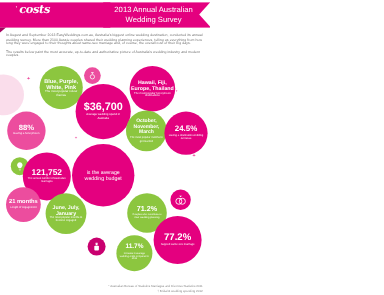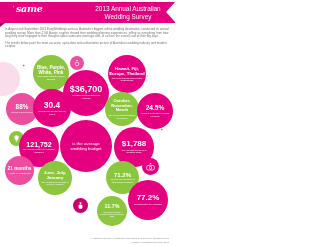--- a/index.html
+++ b/index.html
@@ -92,21 +92,21 @@
 </style>
 </head>
 <body>
 
 <div id="page">
 
   <div class="header">
     <div class="logo-ribbon">
       <span class="logo-dot">’</span>
       <div class="logo-text">
-        <span class="l1">same</span>
+        <span class="l1">costs</span>
       </div>
     </div>
     <div class="title-band">
       <div class="title-text">2013 Annual Australian Wedding Survey</div>
       <div class="notch"></div>
     </div>
   </div>
 
   <div class="intro">
     <p>In August and September 2013 EasyWeddings.com.au, Australia's biggest online wedding destination, conducted its annual wedding survey. More than 2100 Aussie couples shared their wedding planning experiences, telling us everything from how long they were engaged to their thoughts about same-sex marriage and, of course, the overall cost of their big days.</p>
@@ -165,46 +165,38 @@
     <div class="b pink" style="left:137px;top:45px;width:36px;height:36px;">
       <span class="num" style="font-size:6.6px;">24.5%</span>
       <span class="cap" style="font-size:2.2px;width:29px;">Having a destination wedding overseas</span>
     </div>
 
     <div class="b pink-l" style="left:6px;top:45px;width:32px;height:32px;">
       <span class="num" style="font-size:6.4px;">88%</span>
       <span class="cap" style="font-size:2.3px;width:26px;">Having a honeymoon</span>
     </div>
 
-    <div class="b pink" style="left:33px;top:41px;width:38px;height:38px;">
-      <span class="num" style="font-size:8.4px;">30.4</span>
-      <span class="cap" style="font-size:2.3px;width:31px;">Median age at marriage for males</span>
-    </div>
 
     <div class="ic green" style="left:9px;top:83px;width:15px;height:15px;">
       <svg width="9" height="9" viewBox="0 0 16 16" fill="#fff">
         <path d="M8 2.2a4 4 0 0 0-2.3 7.3v1.3h4.6V9.5A4 4 0 0 0 8 2.2z"></path>
         <rect x="6.3" y="11.6" width="3.4" height="1" rx=".5"></rect>
         <rect x="6.6" y="13.1" width="2.8" height=".9" rx=".45"></rect>
       </svg>
     </div>
 
     <div class="b pink" style="left:19px;top:79px;width:40px;height:40px;">
       <span class="num" style="font-size:7px;">121,752</span>
       <span class="cap" style="font-size:2.2px;width:33px;">The annual number of Australian marriages</span>
     </div>
 
     <div class="b pink" style="left:60px;top:72px;width:52px;height:52px;">
       <span class="cap" style="font-size:4.4px;line-height:5px;width:42px;">is the average wedding budget</span>
     </div>
 
-    <div class="b pink" style="left:114px;top:79px;width:40px;height:40px;">
-      <span class="num" style="font-size:8px;">$1,788</span>
-      <span class="cap" style="font-size:2.3px;width:33px;">The average spend on a wedding dress</span>
-    </div>
 
     <div class="b pink-l" style="left:5px;top:108px;width:29px;height:29px;">
       <span class="num" style="font-size:4.8px;line-height:5.2px;">21 months</span>
       <span class="cap" style="font-size:2.2px;width:24px;">Length of engagement</span>
     </div>
 
     <div class="b green" style="left:38px;top:113px;width:34px;height:34px;">
       <span class="num" style="font-size:4.4px;line-height:5px;">June, July, January</span>
       <span class="cap" style="font-size:2.2px;width:28px;">The most popular months to become engaged</span>
     </div>

